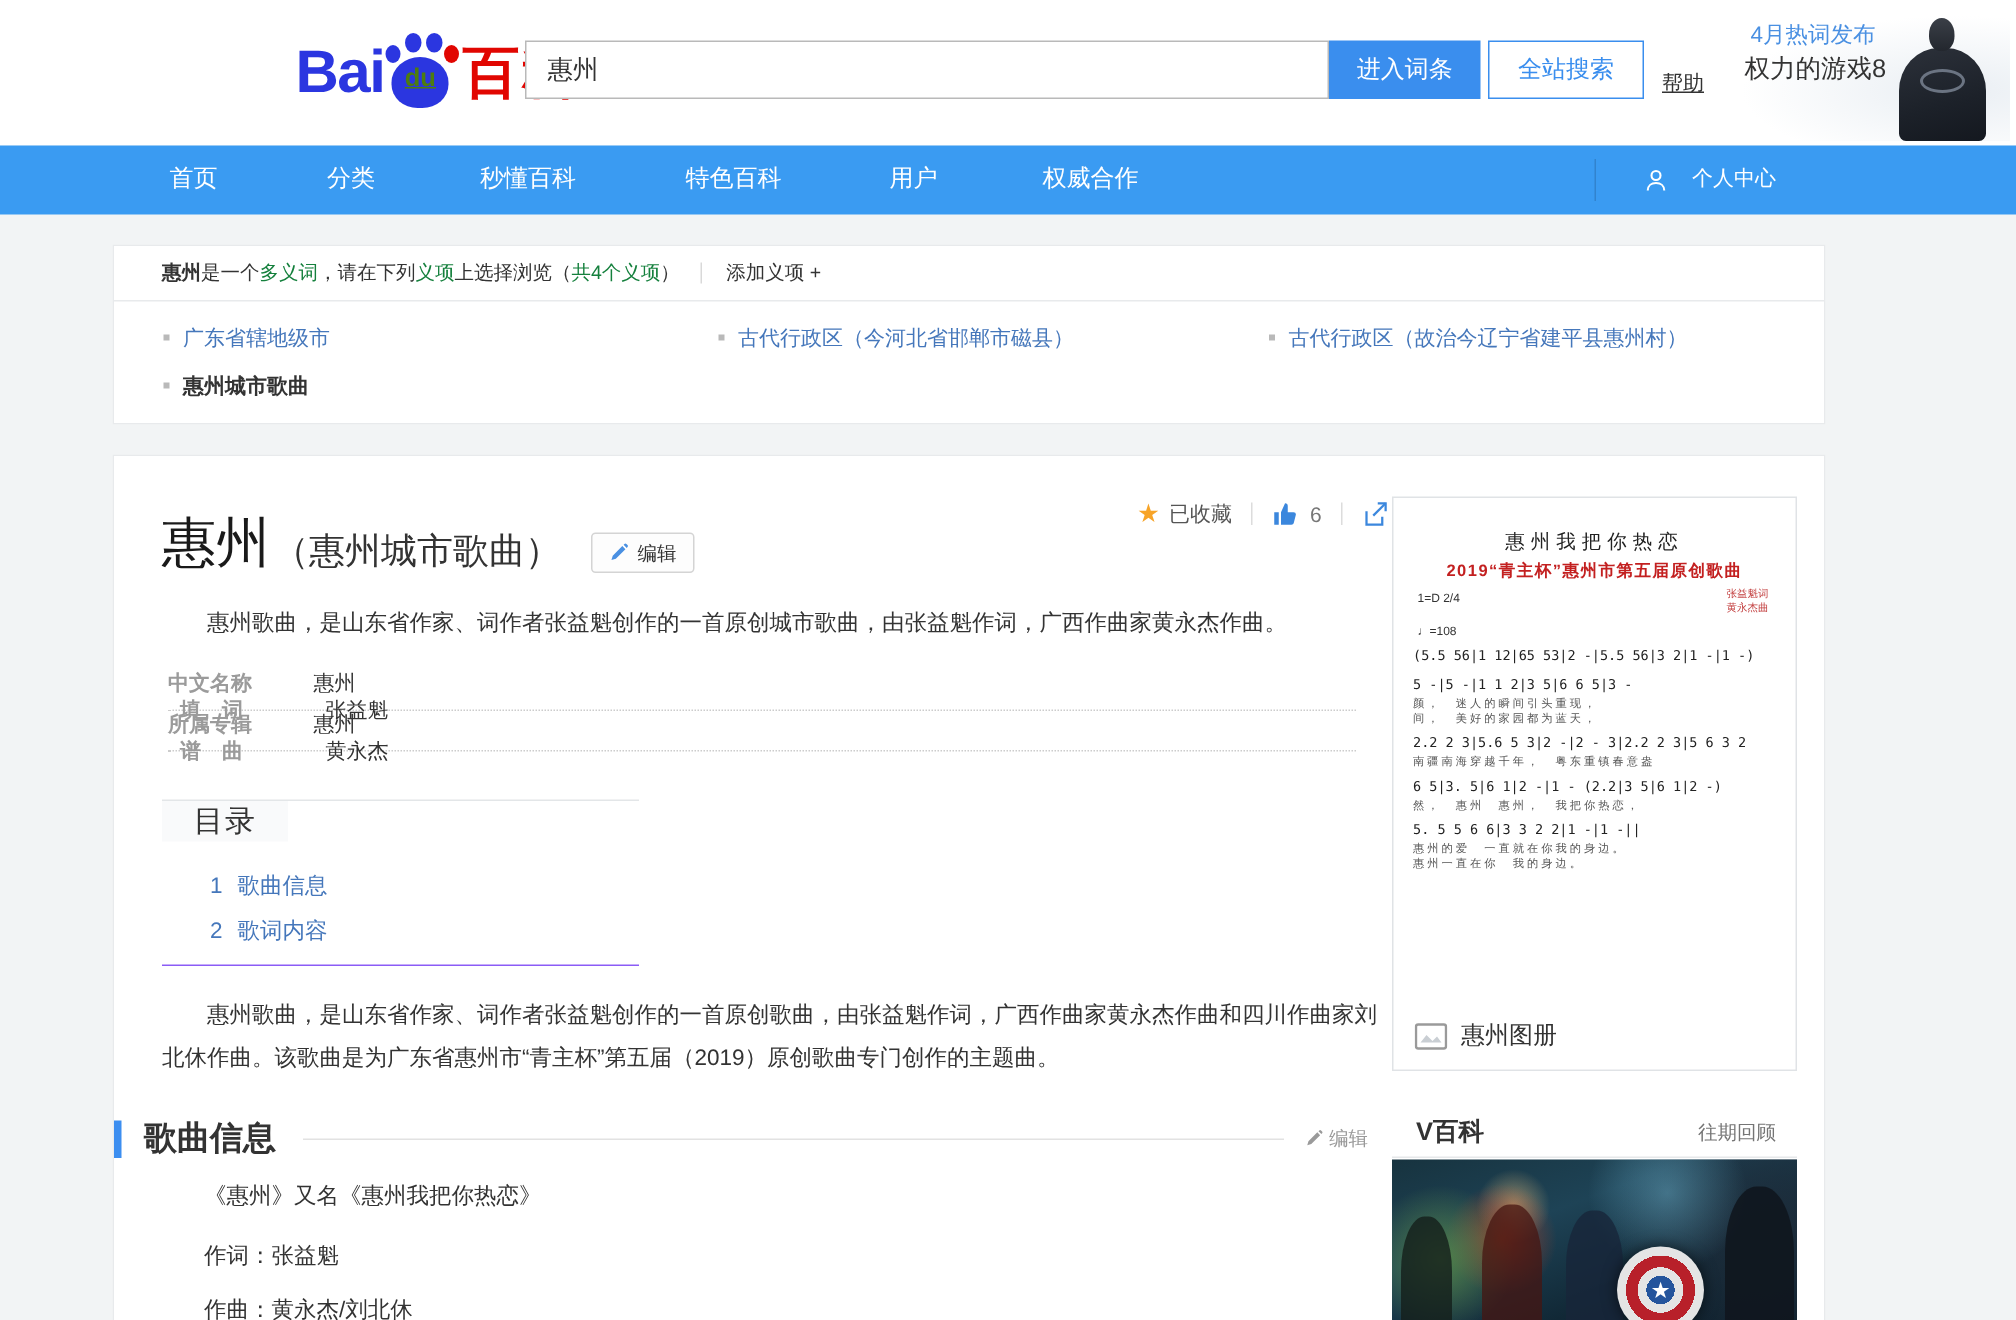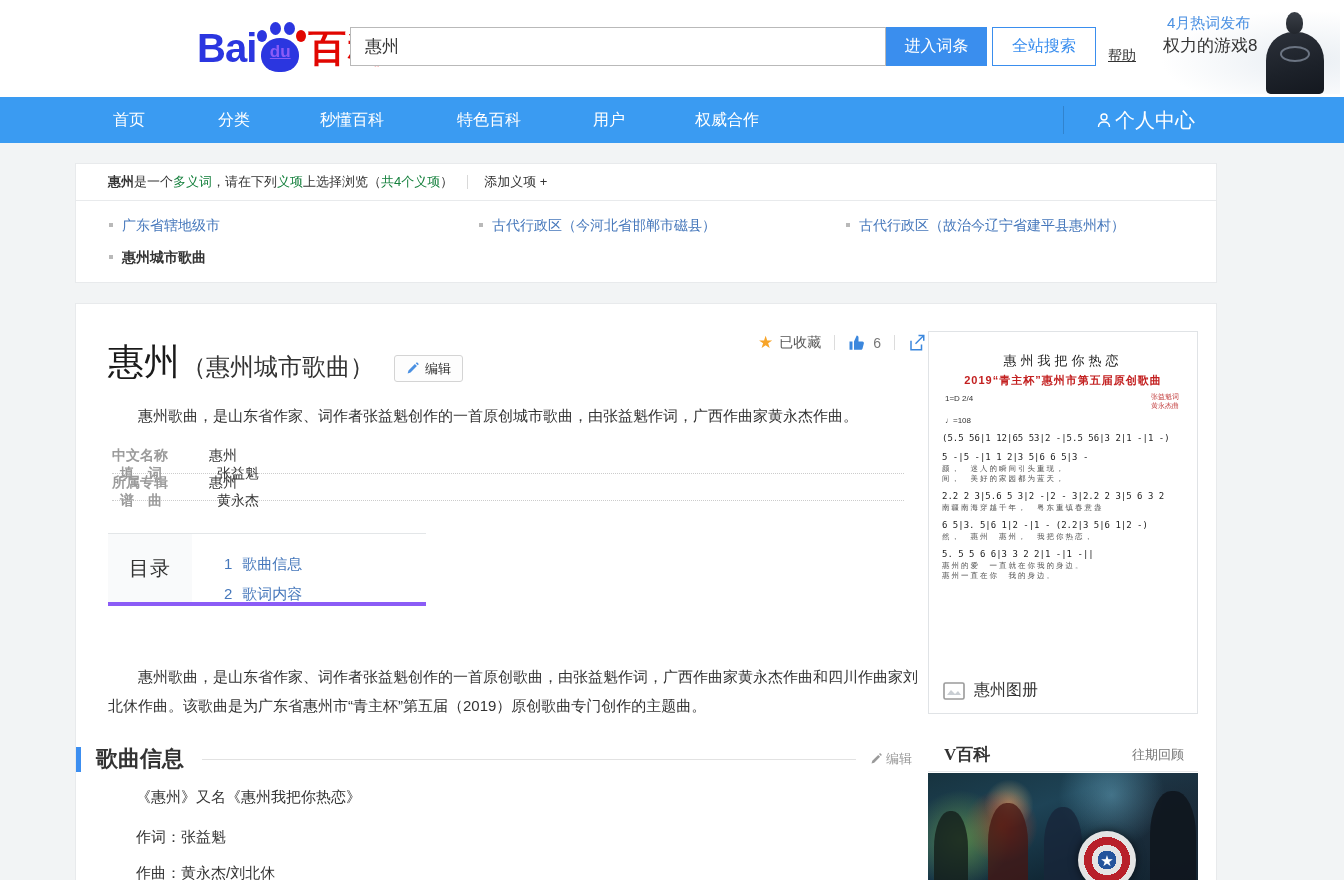--- a/index.html
+++ b/index.html
@@ -11,39 +11,39 @@
   .header { position:absolute; left:0; top:0; width:1344px; height:97px; background:#fff; }
   .logo { position:absolute; left:197px; top:22px; display:flex; align-items:center; cursor:pointer; }
   .logo-bai { font-size:40px; font-weight:bold; color:#2b36e0; letter-spacing:-1px; }
   .paw { position:relative; width:50px; height:52px; margin:0 1px; }
   .paw .pad { position:absolute; left:4px; top:16px; width:38px; height:34px; background:#2b36e0; border-radius:50% 50% 46% 46%; }
   .paw .toe { position:absolute; border-radius:50%; }
   .toe.t1 { left:0px; top:8px; width:10px; height:12px; background:#2b36e0; }
   .toe.t2 { left:13px; top:0px; width:11px; height:13px; background:#2b36e0; }
   .toe.t3 { left:27px; top:0px; width:11px; height:13px; background:#2b36e0; }
   .toe.t4 { left:39px; top:8px; width:10px; height:12px; background:#e10601; }
-  .paw .du { position:absolute; left:4px; top:20px; width:38px; text-align:center; color:#8b5cf6; font-weight:bold; font-size:17px;text-decoration:underline; }
+  .paw .du { position:absolute; left:4px; top:20px; width:38px; text-align:center; color:#4d7c0f; font-weight:bold; font-size:17px;text-decoration:underline; }
   .logo-baike { font-size:38px; font-weight:bold; color:#e10601; letter-spacing:2px; }
   .search-input { position:absolute; left:350px; top:27px; width:536px; height:39px; border:1px solid #b9b9b9; padding:0 14px; font-size:17px; color:#333; outline:none; font-family:"Liberation Sans",sans-serif; }
   .btn-enter { position:absolute; left:886px; top:27px; width:101px; height:39px; background:#3a8eee; color:#fff; border:none; font-size:16px; cursor:pointer; }
   .btn-siteall { position:absolute; left:992px; top:27px; width:104px; height:39px; background:#fff; color:#3a8eee; border:1px solid #3a8eee; font-size:16px; cursor:pointer; }
   .help-link { position:absolute; left:1108px; top:47px; font-size:14px; color:#333; text-decoration:underline; cursor:pointer; }
   .promo { position:absolute; left:1160px; top:10px; width:180px; height:84px; cursor:pointer; background:radial-gradient(ellipse at 80% 60%, #e9eef3 0%, rgba(255,255,255,0) 70%); }
   .promo-l1 { position:absolute; left:7px; top:4px; font-size:15px; color:#4a90e2; }
   .promo-l2 { position:absolute; left:3px; top:24px; font-size:17px; color:#333; }
   .got-figure { position:absolute; right:6px; top:0px; width:78px; height:84px; }
   .got-figure .head { position:absolute; left:30px; top:2px; width:17px; height:22px; background:linear-gradient(#3a3f47,#23272e); border-radius:50% 50% 45% 45%; }
   .got-figure .body { position:absolute; left:10px; top:22px; width:58px; height:62px; background:linear-gradient(165deg,#2c313a 0%,#1c2129 60%,#14181f 100%); border-radius:46% 46% 8% 8%; }
   .got-figure .strap { position:absolute; left:24px; top:36px; width:30px; height:16px; border:2px solid #6b7482; border-radius:50%; background:transparent; }
 
   
   .nav { position:absolute; left:0; top:97px; width:1344px; height:46px; background:#3a9bf2;font-family:Liberation Serif, serif; }
   .nav-item { position:absolute; top:0; height:46px; line-height:46px; color:#fff; font-size:16px; cursor:pointer; }
   .nav-sep { position:absolute; left:1063px; top:9px; width:1px; height:28px; background:rgba(0,0,0,0.15); }
-  .user-center { position:absolute; left:1097px; top:0; height:46px; line-height:46px; color:#fff; font-size:20px; cursor:pointer; display:flex; align-items:center; gap:4px; }
+  .user-center { position:absolute; left:1097px; top:0; height:46px; line-height:46px; color:#fff; font-size:14px; cursor:pointer; display:flex; align-items:center; gap:17px; }
   .person-icon svg { display:block; }
 
   
   .card { position:absolute; background:#fff; border:1px solid #e8eaec; }
 
   
   .disambig { left:75px; top:163px; width:1142px; height:120px; }
   .dis-row1 { height:37px; border-bottom:1px solid #e8eaec; display:flex; align-items:center; padding-left:32px; font-size:13px; color:#333; }
   .dis-row1 b { font-weight:bold; color:#333; }
   .blue-link { color:#15803d; cursor:pointer; text-decoration:none; }
@@ -71,21 +71,21 @@
 
   .summary { position:absolute; left:32px; top:98px; width:792px; font-size:15px; color:#333; line-height:28px; text-indent:2em; }
 
   .infobox { position:absolute; left:36px; top:143px; width:792px; }
   .info-row { display:flex; height:27px; align-items:flex-start; border-bottom:1px dotted #ccc;flex-direction:column; }
   .info-cell { display:flex; width:50%; }
   .info-cell .lbl { width:97px; color:#9b9b9b; font-size:14px; font-weight:bold; }
   .info-cell .val { color:#333; font-size:14px; }
   .info-cell.c2 { padding-left:8px; }
 
-  .toc { position:absolute; left:32px; top:229px; width:318px; height:73px; border-top:1px solid #e3e6e8; border-bottom:4px solid #8b5cf6; display:flex; }
+  .toc { position:absolute; left:32px; top:229px; width:318px; height:111px; border-top:1px solid #e3e6e8; border-bottom:1px solid #8b5cf6; display:flex;flex-direction:column; }
   .toc-label { width:84px; background:#f9fafb; display:flex; align-items:center; justify-content:center; font-size:20px; color:#333; letter-spacing:1px; }
   .toc-items { padding:15px 0 0 32px; }
   .toc-item { font-size:15px; line-height:30px; cursor:pointer; }
   .toc-item .num { color:#4577bb; margin-right:10px; }
   .toc-item .lab { color:#4577bb; }
 
   .para2 { position:absolute; left:32px; top:358px; width:812px; font-size:15px; color:#333; line-height:29px; text-indent:2em; }
 
   .sec-hd { position:absolute; left:0; top:441px; width:840px; height:28px; display:flex; align-items:center; }
   .sec-bar { width:5px; height:25px; background:#3c8ef0; }
@@ -103,21 +103,21 @@
   .s-credits { position:absolute; right:18px; top:60px; font-size:7px; color:#c34040; line-height:9px; text-align:left; }
   .s-tempo { position:absolute; left:16px; top:84px; font-size:8px; color:#333; }
   .systems { position:absolute; left:13px; top:100px; width:244px; }
   .sys { margin-bottom:6px; }
   .sys .n { display:block; font-family:"DejaVu Sans Mono",monospace; font-size:9px; color:#222; line-height:13px; white-space:nowrap; overflow:hidden; }
   .sys .ly { display:block; font-size:7.5px; color:#555; line-height:10px; letter-spacing:2px; white-space:nowrap; overflow:hidden; }
   .s-caption { position:absolute; left:14px; bottom:12px; display:flex; align-items:center; gap:9px; cursor:pointer; }
   .s-caption .cap-text { font-size:16px; color:#333; }
 
   
-  .vb-head { position:absolute; left:852px; top:434px; width:270px; height:34px; border-bottom:1px solid #e6e8ea; display:flex; align-items:center; justify-content:space-between;font-family:Liberation Serif, serif; }
+  .vb-head { position:absolute; left:852px; top:434px; width:270px; height:34px; border-bottom:1px solid #e6e8ea; display:flex; align-items:center; justify-content:space-between; }
   .vb-title { font-size:17px; font-weight:bold; color:#333; margin-left:16px; }
   .vb-more { font-size:13px; color:#757575; margin-right:14px; cursor:pointer; }
   .vb-img { position:absolute; left:852px; top:469px; width:270px; height:111px; overflow:hidden; cursor:pointer;
     background:
       radial-gradient(circle at 12% 60%, rgba(92,142,72,0.85), rgba(92,142,72,0) 20%),
       radial-gradient(circle at 27% 48%, rgba(198,62,32,0.75), rgba(198,62,32,0) 18%),
       radial-gradient(circle at 30% 28%, rgba(255,206,130,0.55), rgba(255,206,130,0) 12%),
       radial-gradient(circle at 68% 20%, rgba(126,203,232,0.4), rgba(126,203,232,0) 26%),
       radial-gradient(circle at 93% 45%, rgba(30,44,58,0.95), rgba(30,44,58,0) 40%),
       linear-gradient(160deg, #17333f 0%, #1e4356 35%, #112836 70%, #0c1d29 100%); }

